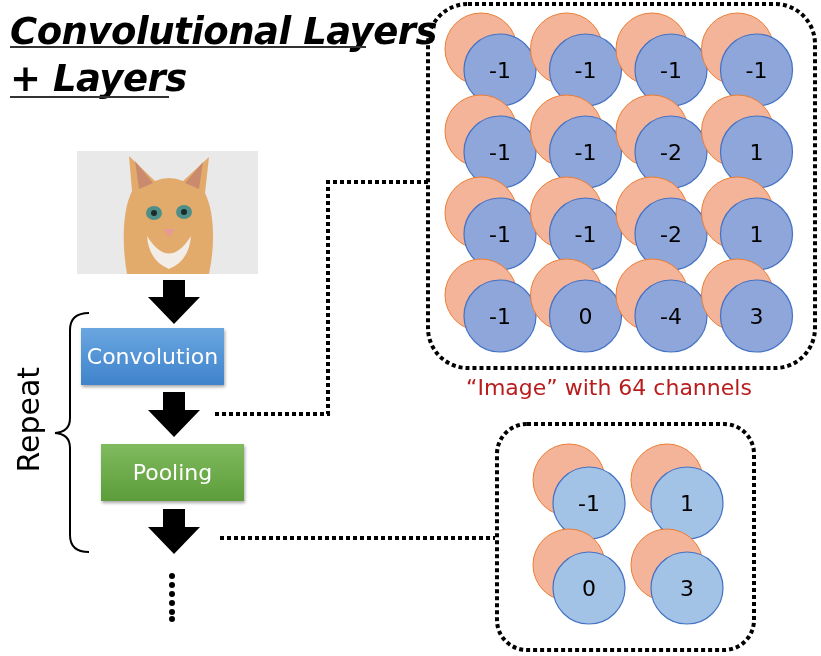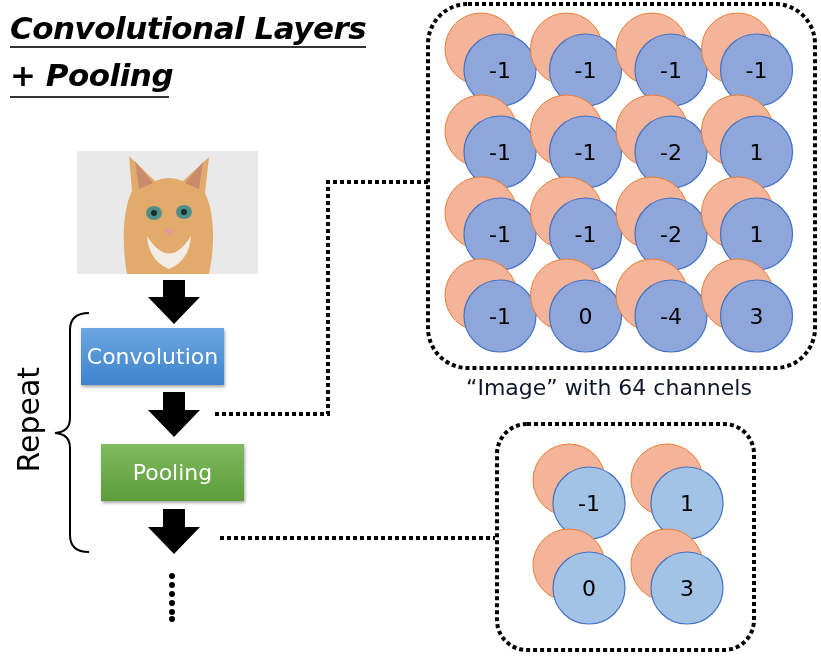--- a/index.html
+++ b/index.html
@@ -1,38 +1,38 @@
 <!DOCTYPE html>
 <html><head>
 <meta charset="utf-8">
 <style>
   html, body { margin:0; padding:0; background:#ffffff; }
   body { width:821px; height:656px; position:relative; overflow:hidden; font-family:"Liberation Sans", "DejaVu Sans", sans-serif; }
-  .title-line { position:absolute; left:10px; font-family:"DejaVu Sans", sans-serif; font-weight:bold; font-style:italic; font-size:31px; color:#000; letter-spacing:-0.5px; line-height:1; }
+  .title-line { position:absolute; left:10px; font-family:"DejaVu Sans", sans-serif; font-weight:bold; font-style:italic; font-size:37px; color:#000; letter-spacing:-0.5px; line-height:1; }
   .title-line.l1 { top:13px; }
   .title-line.l2 { top:60px; }
   .underline { position:absolute; left:10px; height:2px; background:#333; }
   .u1 { top:46px; width:356px; }
   .u2 { top:96px; width:159px; }
   .cat { position:absolute; left:77px; top:151px; width:181px; height:123px; }
   .block { position:absolute; left:81px; width:143px; height:57px; color:#fff; font-family:"DejaVu Sans", sans-serif; font-size:22px; display:flex; align-items:center; justify-content:center; box-shadow:1px 2px 3px rgba(0,0,0,0.35); }
   .conv { top:328px; background:linear-gradient(#6aa6e0,#3f83cc); }
   .pool { top:444px; background:linear-gradient(#80bb5f,#5c9c3a);margin-left:20px; }
   .repeat { position:absolute; left:-12px; top:415px; transform:rotate(-90deg); font-family:"DejaVu Sans", sans-serif; font-size:30px; color:#000; width:80px; text-align:center; }
   svg.overlay { position:absolute; left:0; top:0; }
-  .caption { position:absolute; left:466px; top:375px; font-family:"DejaVu Sans", sans-serif; font-size:22px; color:#0f172a; }
+  .caption { position:absolute; left:466px; top:375px; font-family:"DejaVu Sans", sans-serif; font-size:22px; color:#b91c1c; }
   .pagenum { position:absolute; left:844px; top:623px; font-size:12px; color:#8a8a8a; }
   .cell-label { font-family:"DejaVu Sans", sans-serif; font-size:22px; fill:#000; }
 </style>
 </head>
 <body>
 
 <div class="title-line l1">Convolutional Layers</div>
 <div class="underline u1"></div>
-<div class="title-line l2">+ Pooling</div>
+<div class="title-line l2">+ Layers</div>
 <div class="underline u2"></div>
 
 <svg class="cat" viewBox="0 0 181 123">
   <rect x="0" y="0" width="181" height="123" fill="#e9e9e9"></rect>
   <path d="M50 123 C45 95 45 60 55 40 L52 5 L78 30 Q92 24 106 30 L132 6 L128 42 C138 62 138 95 132 123 Z" fill="#e2ab6c"></path>
   <path d="M58 10 L76 32 L62 38 Z" fill="#c98a6e"></path>
   <path d="M126 11 L108 32 L122 38 Z" fill="#c98a6e"></path>
   <path d="M70 85 Q92 120 114 85 Q112 110 92 118 Q72 110 70 85 Z" fill="#f2ede6"></path>
   <ellipse cx="77" cy="62" rx="8" ry="7" fill="#4f8f8a"></ellipse>
   <ellipse cx="107" cy="61" rx="8" ry="7" fill="#4f8f8a"></ellipse>

